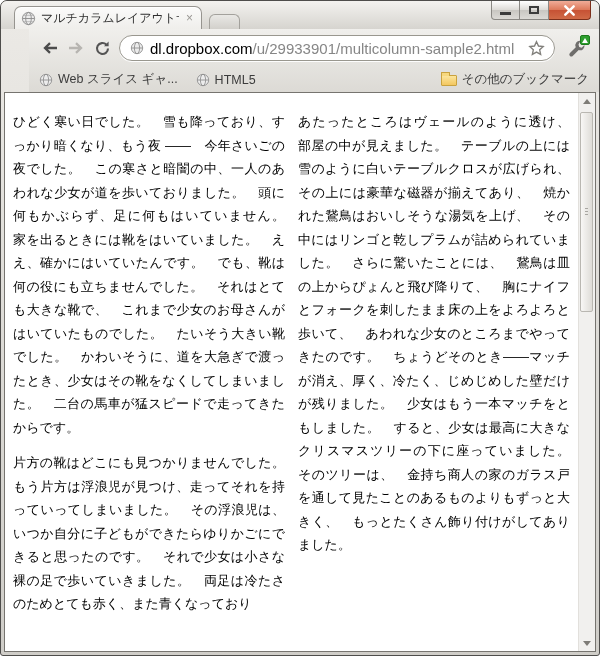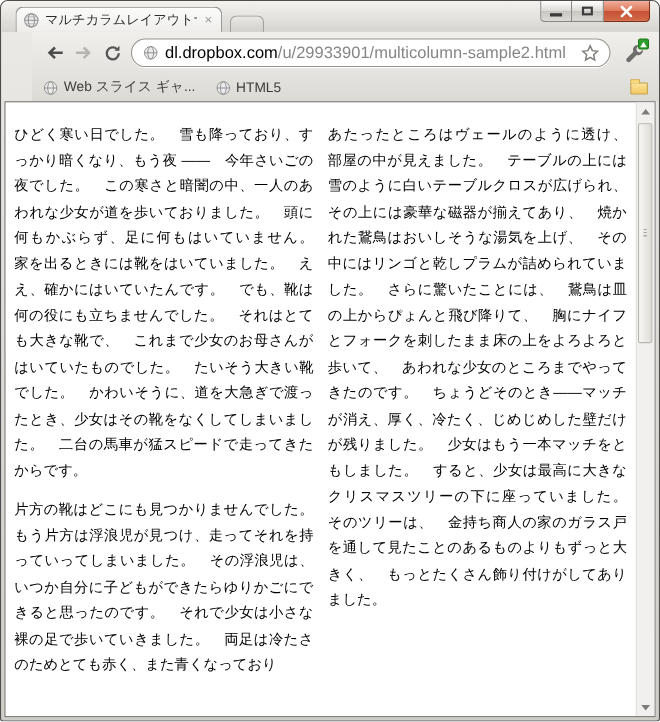--- a/index.html
+++ b/index.html
@@ -200,20 +200,21 @@
             <circle cx="8" cy="8" r="6.5" fill="#ececec" stroke="#8f8f8f"></circle>
             <ellipse cx="8" cy="8" rx="3" ry="6.5" fill="none" stroke="#8f8f8f"></ellipse>
             <line x1="1.5" y1="8" x2="14.5" y2="8" stroke="#8f8f8f"></line>
           </svg>
         </span>
         <span>HTML5</span>
       </div>
       <div class="bm-spacer"></div>
       <div class="bm-item">
         <span class="folder-icon"></span>
+        <span>その他のブックマーク</span>
       </div>
     </div>
   </div>
 
   <div class="content">
     <div class="text-area">
       <div class="col">
         <p>ひどく寒い日でした。　雪も降っており、すっかり暗くなり、もう夜 ――　今年さいごの夜でした。　この寒さと暗闇の中、一人のあわれな少女が道を歩いておりました。　頭に何もかぶらず、足に何もはいていません。　家を出るときには靴をはいていました。　ええ、確かにはいていたんです。　でも、靴は何の役にも立ちませんでした。　それはとても大きな靴で、　これまで少女のお母さんがはいていたものでした。　たいそう大きい靴でした。　かわいそうに、道を大急ぎで渡ったとき、少女はその靴をなくしてしまいました。　二台の馬車が猛スピードで走ってきたからです。</p>
         <p>片方の靴はどこにも見つかりませんでした。　もう片方は浮浪児が見つけ、走ってそれを持っていってしまいました。　その浮浪児は、いつか自分に子どもができたらゆりかごにできると思ったのです。　それで少女は小さな裸の足で歩いていきました。　両足は冷たさのためとても赤く、また青くなっており</p>
       </div>

